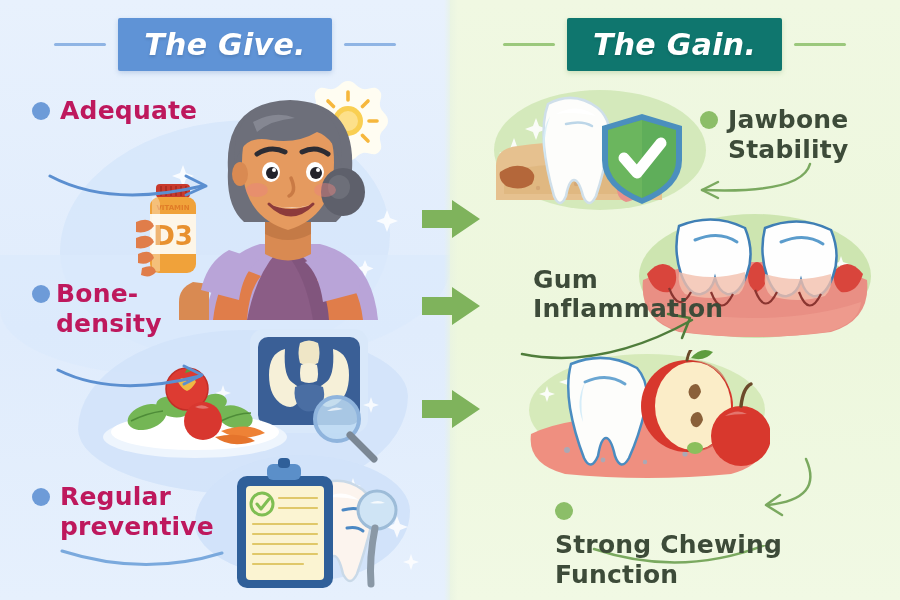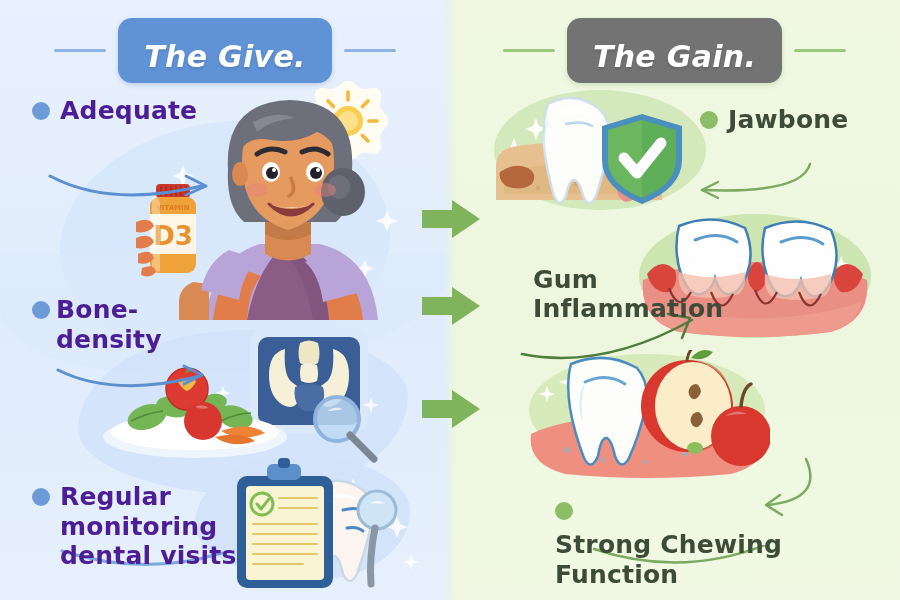--- a/index.html
+++ b/index.html
@@ -30,40 +30,40 @@
         border-radius:0 0 70% 40%/0 0 100% 60%;}
 
   
   .hdr{position:absolute;top:18px;display:flex;align-items:center;gap:12px;}
   .hdr-left{left:40px;width:370px;justify-content:center;}
   .hdr-right{left:487px;width:375px;justify-content:center;}
   .dash{height:3px;width:52px;border-radius:3px;}
   .dash-blue{background:#8fb4e4;}
   .dash-green{background:#9bc87c;}
   .badge{
-    border-radius:14px;padding:22px 26px 10px;
+    border-radius:2px;padding:10px 26px 10px;
     font-family:"DejaVu Sans", sans-serif;
     font-size:30px;font-weight:700;font-style:italic;color:#ffffff;
     letter-spacing:.3px;white-space:nowrap;line-height:1.1;
     text-shadow:0 2px 3px rgba(0,0,0,.13);
   }
   .badge-blue{background:#5f93d6;box-shadow:0 2px 5px rgba(70,115,175,.25);}
-  .badge-green{background:#737373;box-shadow:0 2px 5px rgba(100,150,70,.25);}
+  .badge-green{background:#0f766e;box-shadow:0 2px 5px rgba(100,150,70,.25);}
 
   
   .bullet{position:absolute;display:flex;align-items:flex-start;gap:10px;}
   .dot{width:18px;height:18px;border-radius:50%;flex:0 0 18px;margin-top:6px;}
   .dot-blue{background:#6d9bd8;}
   .dot-green{background:#8cbe68;}
   .btxt{font-size:25px;line-height:1.18;font-weight:600;letter-spacing:.2px;}
-  .btxt-blue{color:#4c1d95;}
+  .btxt-blue{color:#be185d;}
   .btxt-green{color:#3d4b39;}
 
   .b1{left:32px;top:96px;width:185px;}
-  .b2{left:32px;top:295px;width:200px;gap:6px;}
+  .b2{left:32px;top:279px;width:200px;gap:6px;}
   .b3{left:32px;top:482px;width:205px;}
   .g1{left:700px;top:105px;width:180px;}
   .g2{left:533px;top:235px;width:170px;}
   .g3{left:555px;top:496px;width:230px;flex-direction:column;}
   .g2 .btxt{text-align:left;}
   .g3 .btxt{text-align:left;}
 
   
   .garrow{position:absolute;width:62px;height:42px;}
   .ga1{left:420px;top:198px;}
@@ -456,29 +456,29 @@
     <span class="dot dot-blue"></span>
     <span class="btxt btxt-blue">
       <span>Bone-density</span><br>
     </span>
   </div>
 
   <div class="bullet b3">
     <span class="dot dot-blue"></span>
     <span class="btxt btxt-blue">
       <span>Regular</span><br>
-      <span>monitoring</span><br>
-      <span>dental visits</span>
+      <span>preventive</span><br>
     </span>
   </div>
 
   <div class="bullet g1">
     <span class="dot dot-green"></span>
     <span class="btxt btxt-green">
       <span>Jawbone</span><br>
+      <span>Stability</span>
     </span>
   </div>
 
   <div class="bullet g2">
     <span class="btxt btxt-green">
       <br>
       <span>Gum</span><br>
       <span>Inflammation</span>
     </span>
   </div>

